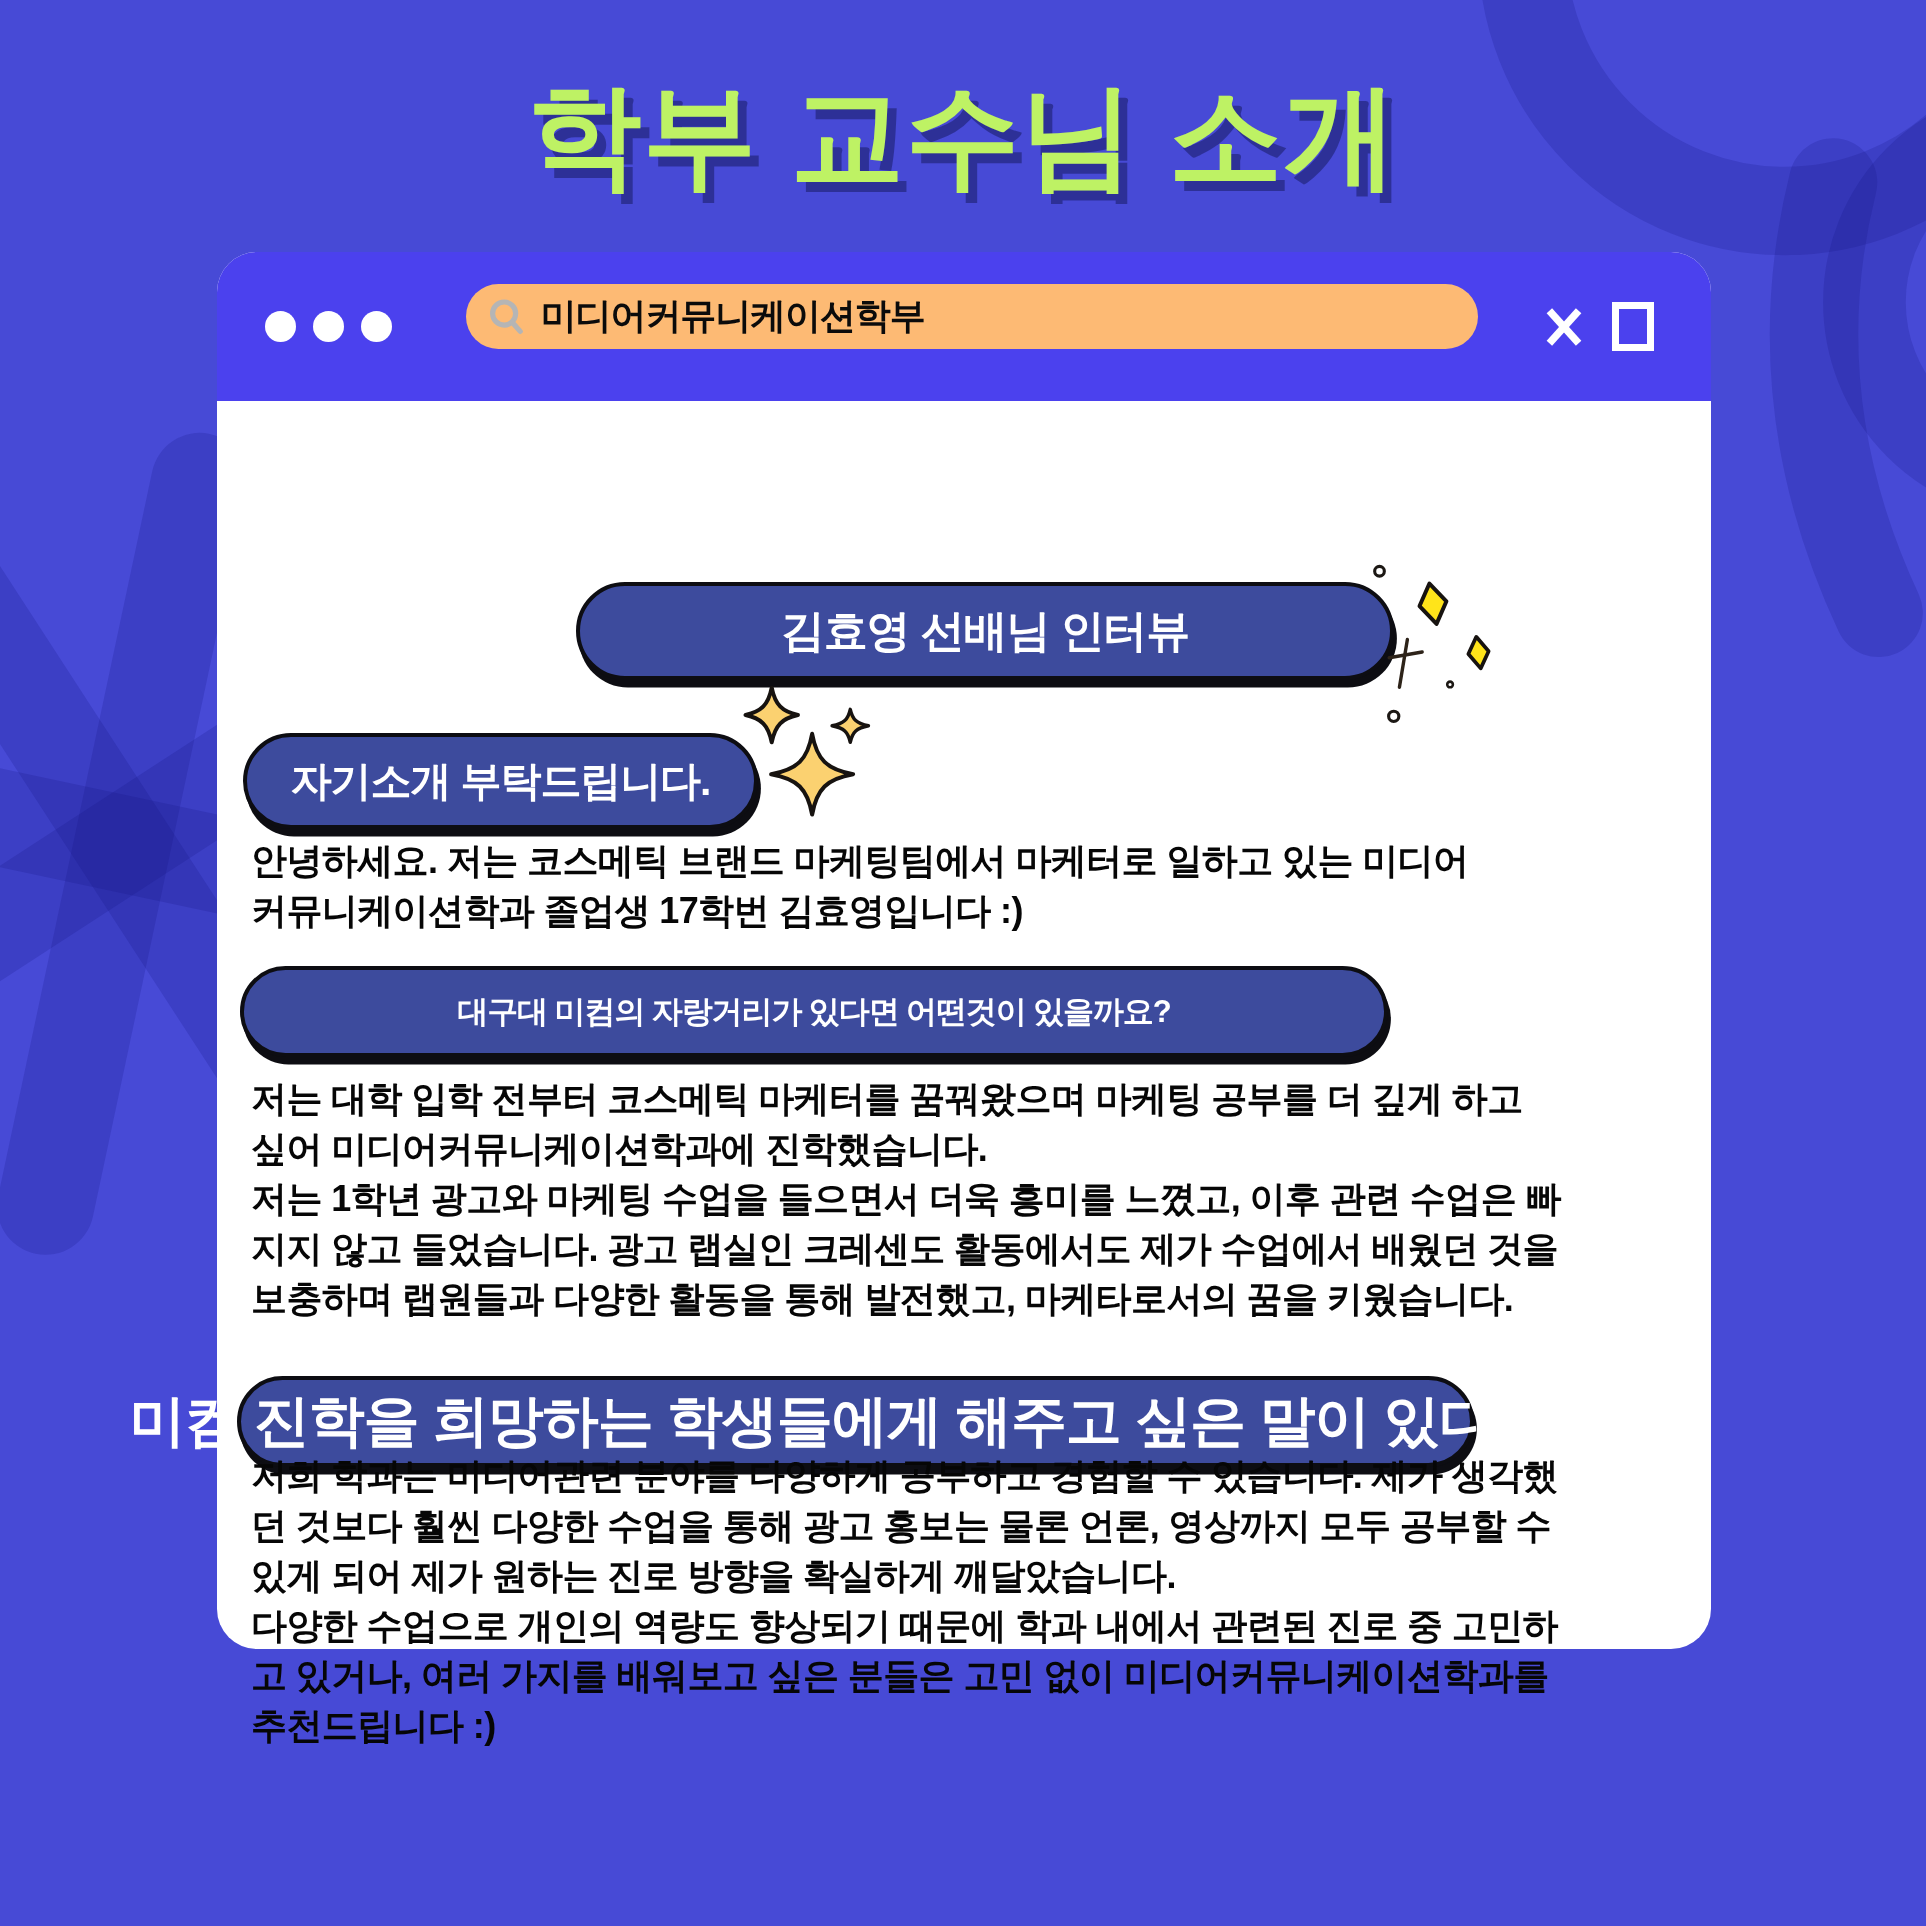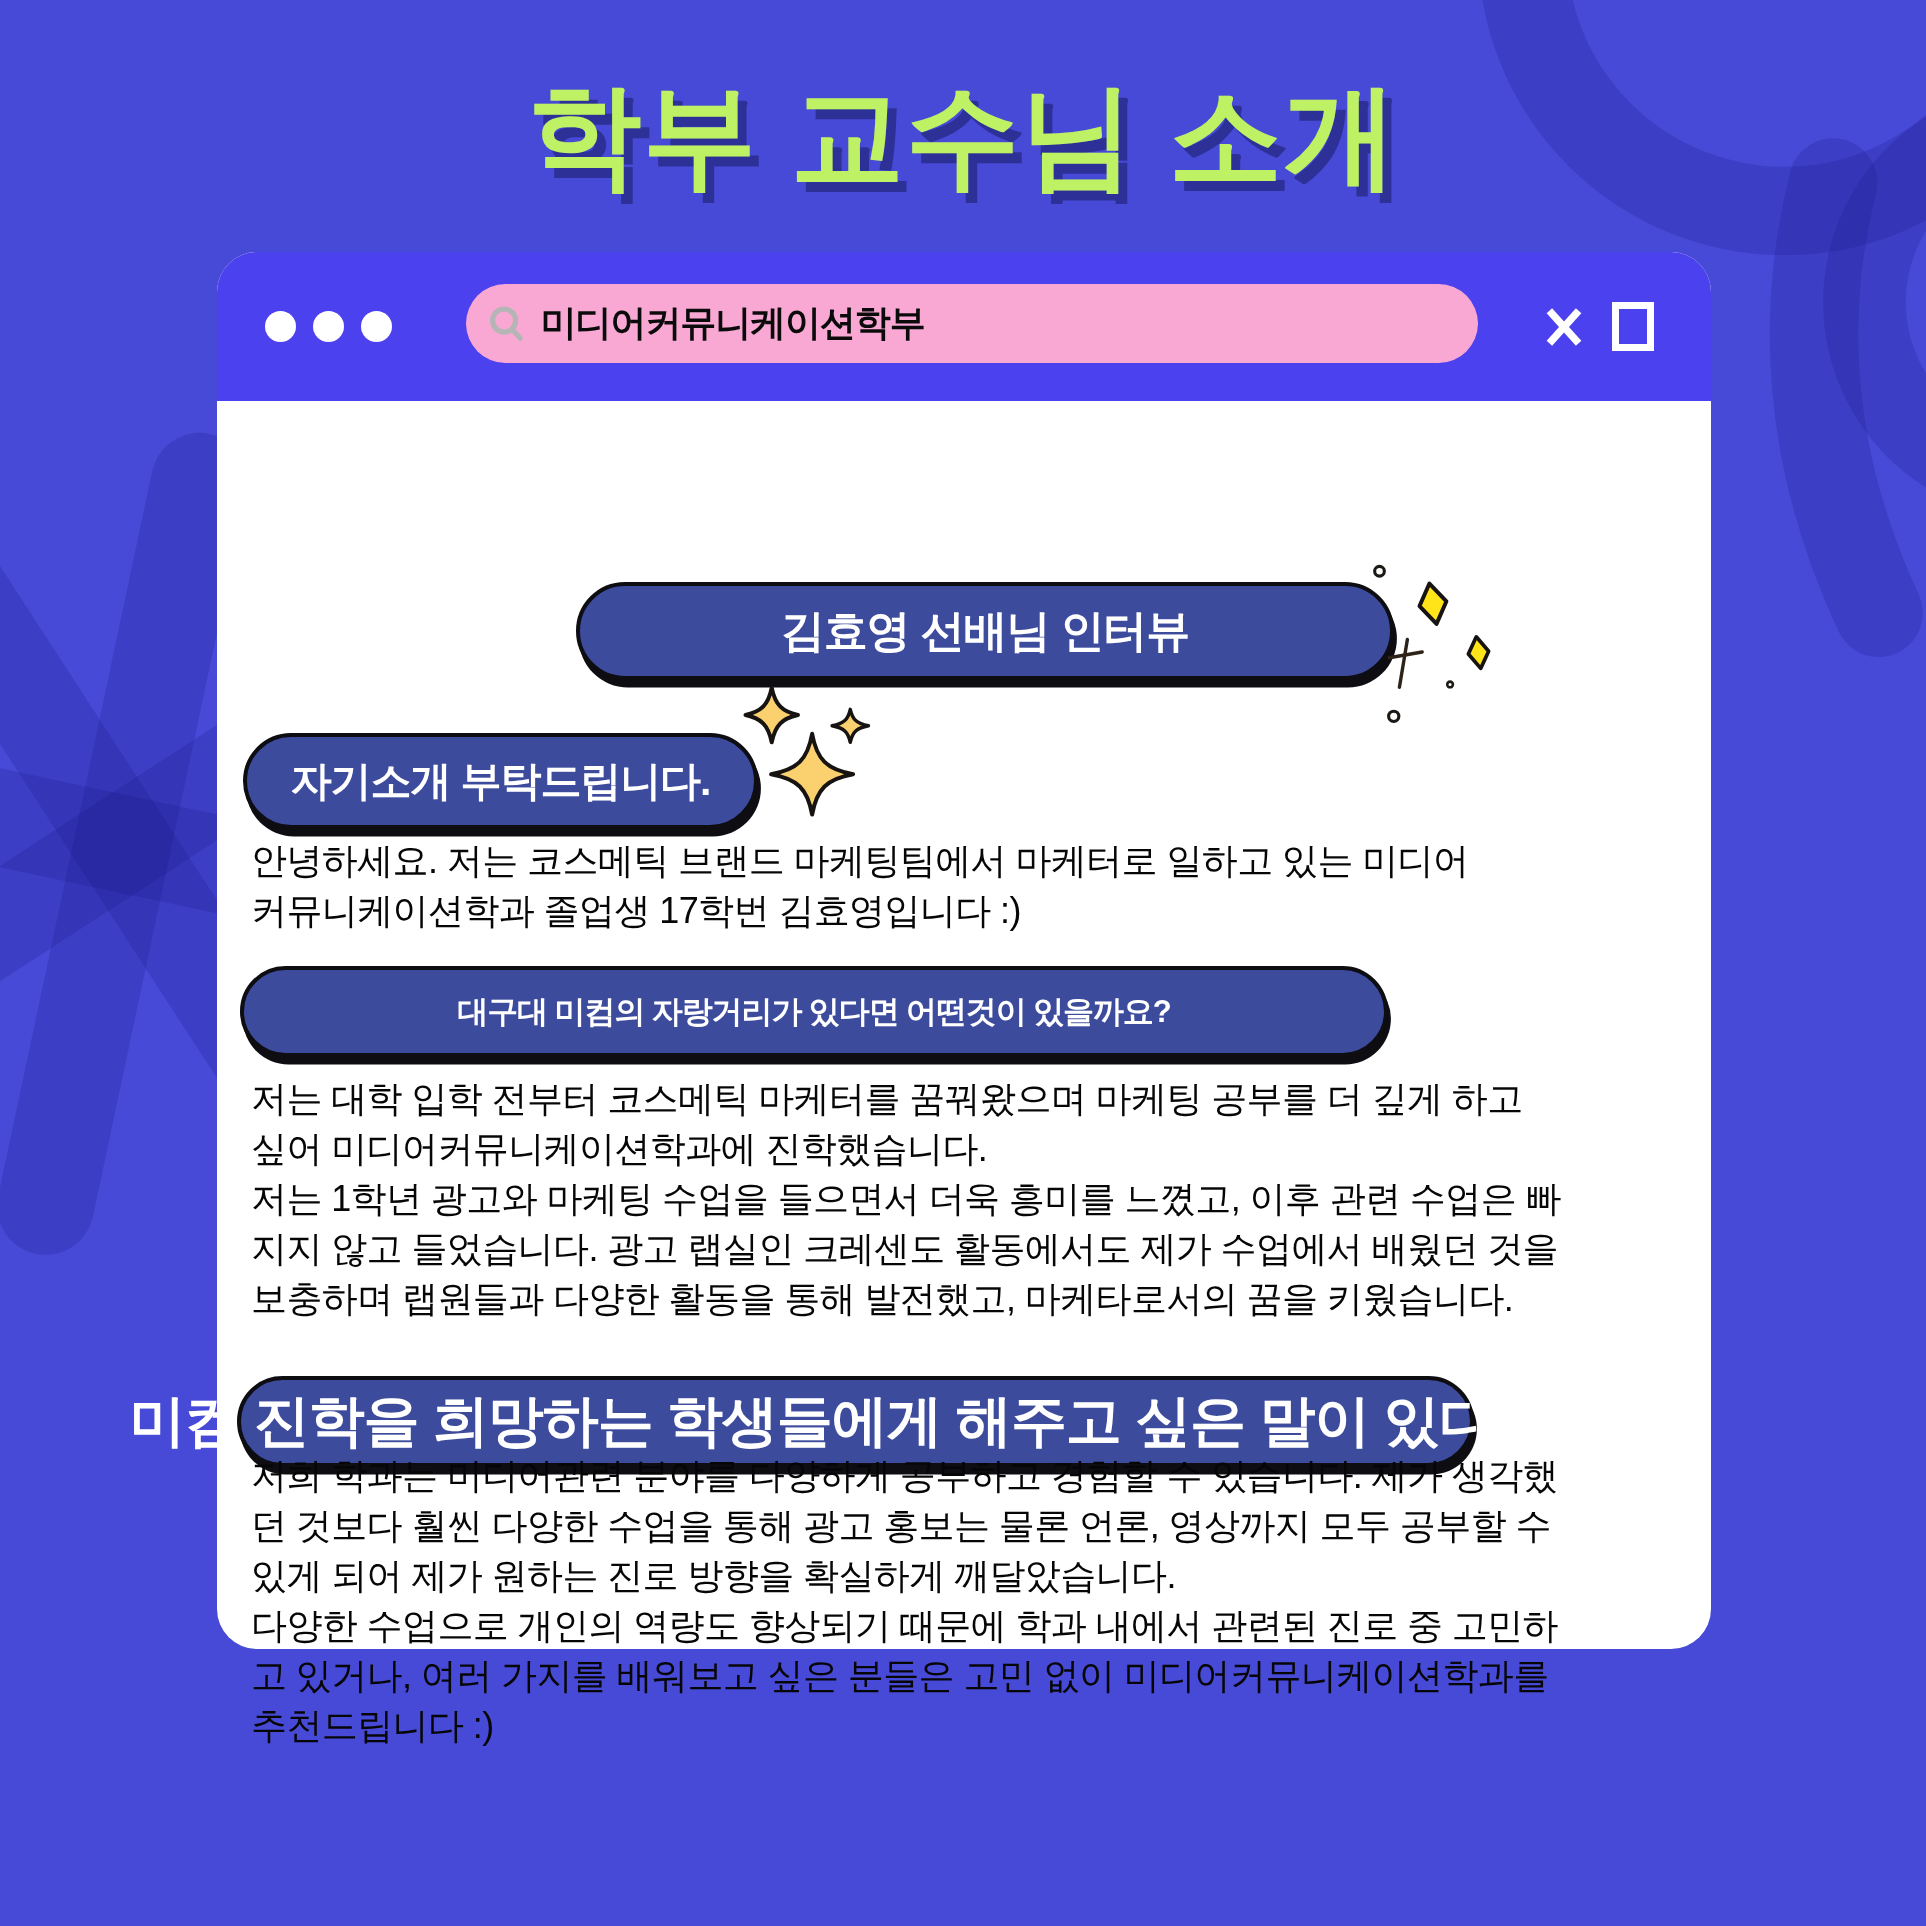--- a/index.html
+++ b/index.html
@@ -20,22 +20,22 @@
     position:absolute;left:217px;top:252px;width:1494px;height:1397px;
     background:#ffffff;border-radius:40px;
   }
   .win-header{
     position:absolute;left:0;top:0;width:100%;height:149px;
     background:#4b41ee;border-radius:40px 40px 0 0;
   }
   .dots{position:absolute;left:48px;top:59px;display:flex;gap:17px;}
   .dot{width:31px;height:31px;border-radius:50%;background:#ffffff;}
   .searchbar{
-    position:absolute;left:249px;top:32px;width:1012px;height:79px;
-    background:#f9a8d4;border-radius:570px;
+    position:absolute;left:249px;top:32px;width:1012px;height:65px;
+    background:#fdba74;border-radius:570px;
     display:flex;align-items:center;font-family:Liberation Serif, serif;
   }
   .search-icon{margin-left:21.7px;flex:0 0 auto;}
   .search-text{
     margin-left:15px;font-size:36px;font-weight:900;color:#0b0b0b;
     letter-spacing:-1.1px;white-space:nowrap;
   }
   .win-controls{position:absolute;right:57px;top:0;height:149px;display:flex;align-items:center;gap:30px;}
   .maxbox{width:28.5px;height:35px;border:7.4px solid #ffffff;}
   .content{position:absolute;left:0;top:149px;width:100%;height:1248px;}
@@ -45,21 +45,21 @@
     display:flex;align-items:center;justify-content:center;
     font-weight:800;letter-spacing:-1.1px;white-space:nowrap;
     box-shadow:2.9px 7.4px 0 #0d0d12;
   }
   .badge{left:359px;top:181px;width:810px;height:90px;font-size:44px;}
   .q1{left:26px;top:332px;width:507px;height:88px;font-size:41px;}
   .q2{left:23px;top:565px;width:1140px;height:83px;font-size:31px;}
   .q3{left:20px;top:975px;width:1229px;height:83px;font-size:56px;}
   .answer{
     position:absolute;left:34px;width:1460px;
-    font-size:36px;font-weight:400;line-height:50px;color:#060606;
+    font-size:36px;font-weight:700;line-height:50px;color:#060606;
     white-space:pre-line;word-break:break-all;letter-spacing:-0.6px;
   }
   .a1{top:435px;}
   .a2{top:673px;}
   .a3{top:1050px;}
   .deco{position:absolute;pointer-events:none;}
   .deco-left{left:522px;top:273px;}
   .deco-right{left:1146px;top:154px;}
 </style>
 </head>

